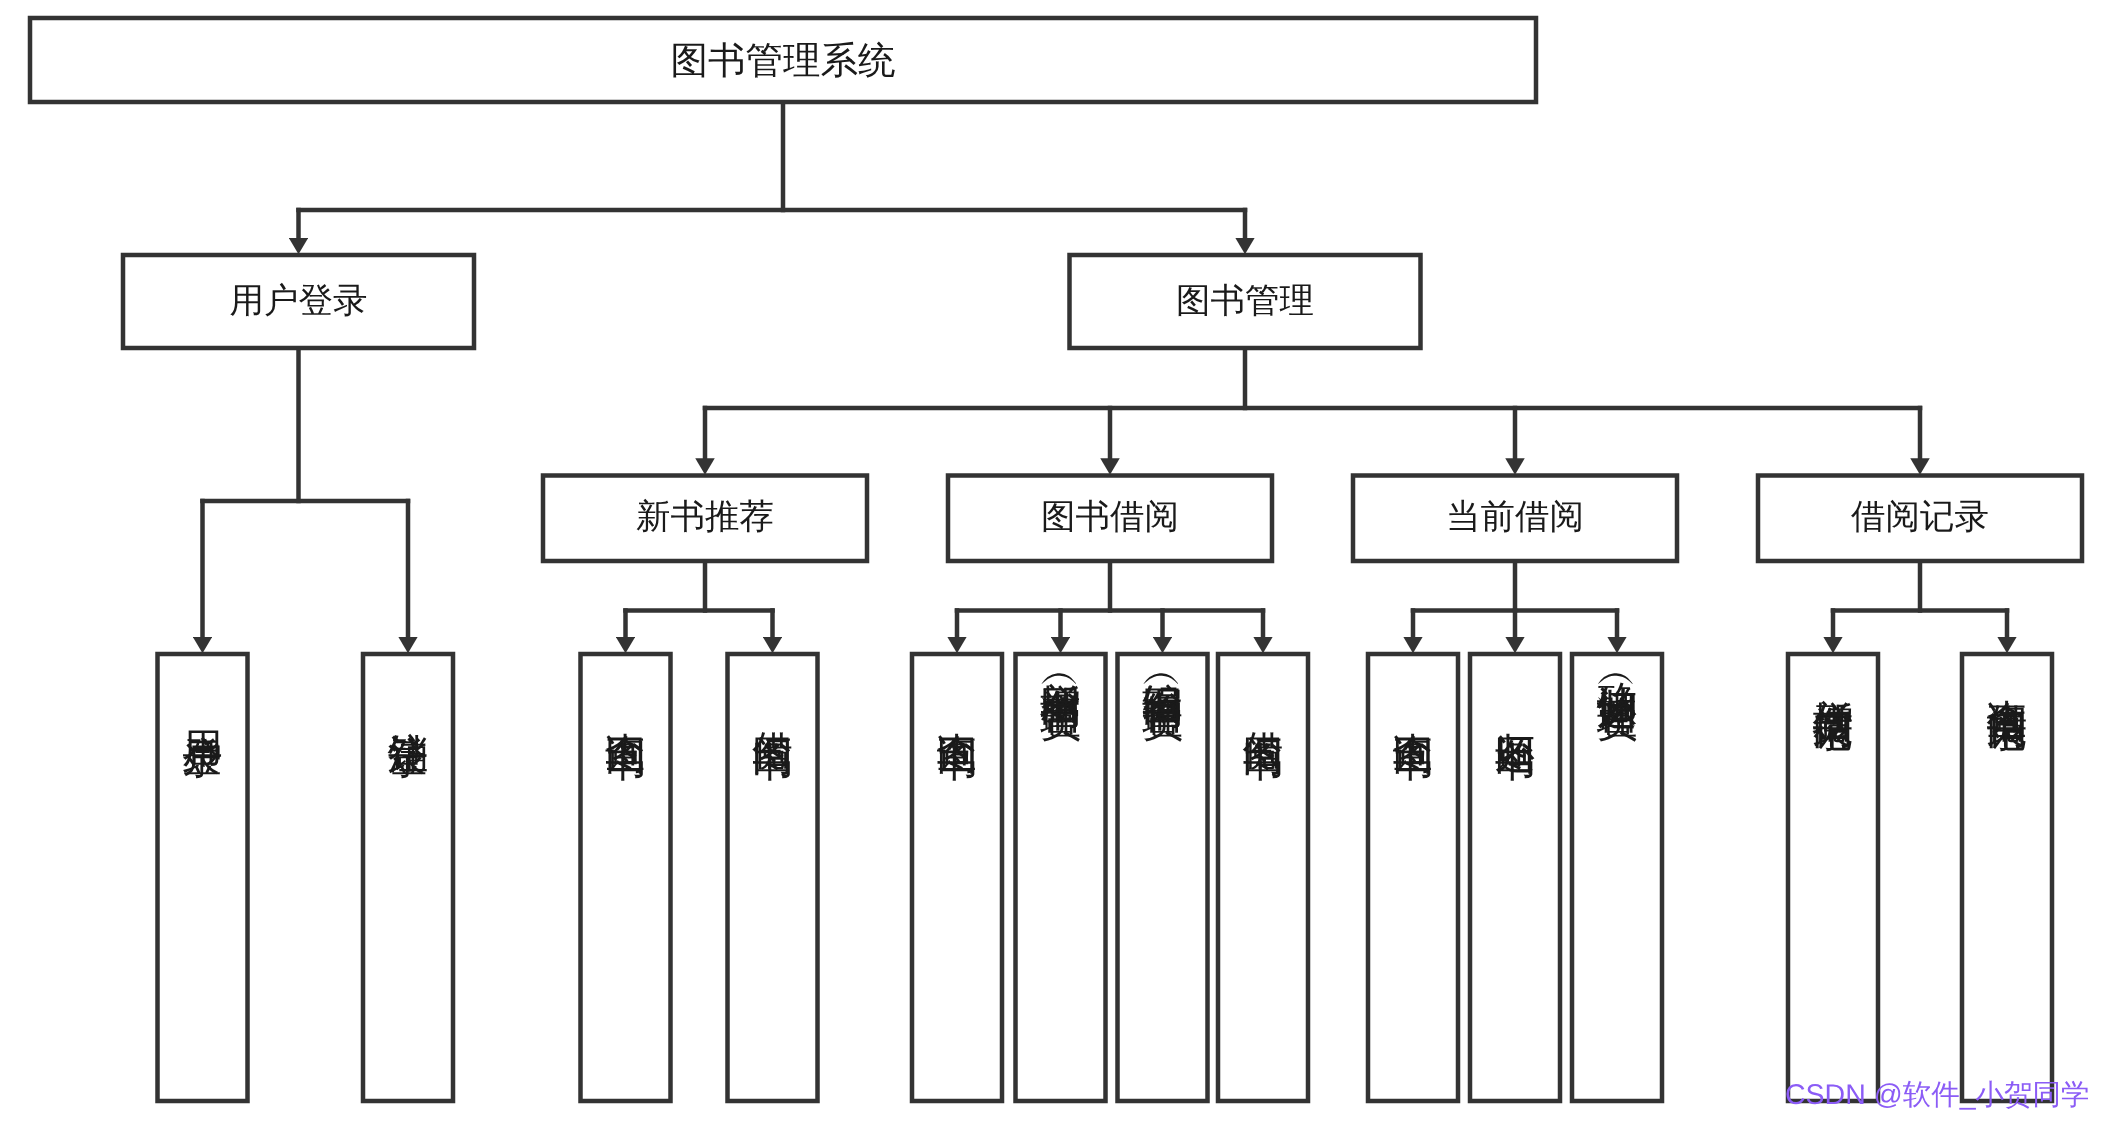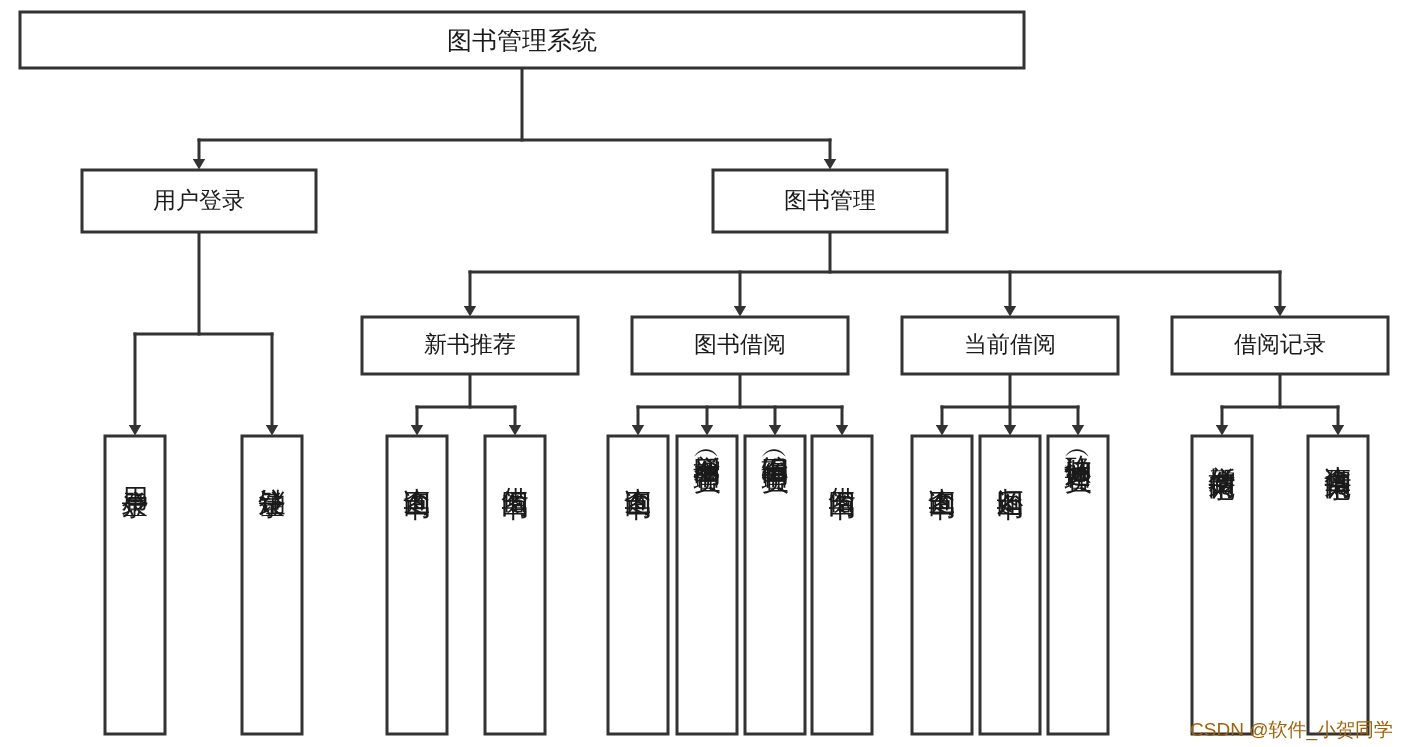--- a/index.html
+++ b/index.html
@@ -28,21 +28,21 @@
     writing-mode:vertical-rl;
     text-orientation:upright;
     text-anchor:middle;
     letter-spacing:2px;
   }
   .watermark{
     position:absolute;
     right:12px;bottom:4px;
     font-family:"Liberation Sans","DejaVu Sans",sans-serif;
     font-size:19px;
-    color:#a16207;
+    color:#8b5cf6;
     white-space:nowrap;
     pointer-events:none;
   }
 </style>
 </head>
 <body>
 
 <div id="stage">
 
   <svg id="diagram" viewBox="0 0 1405 747">

